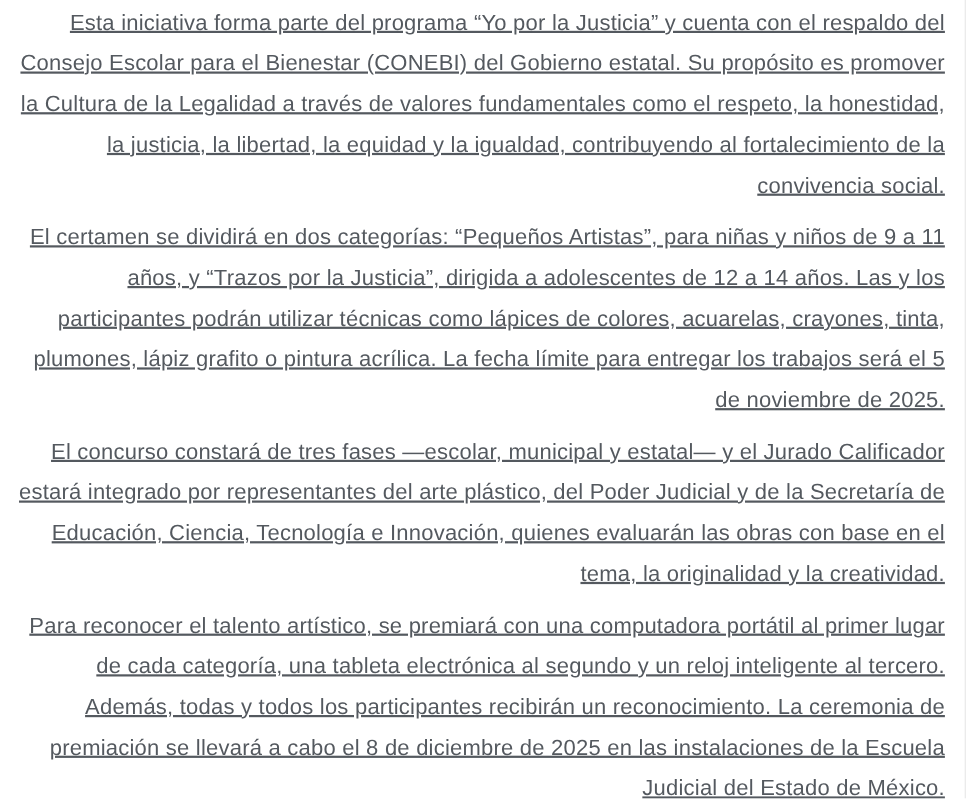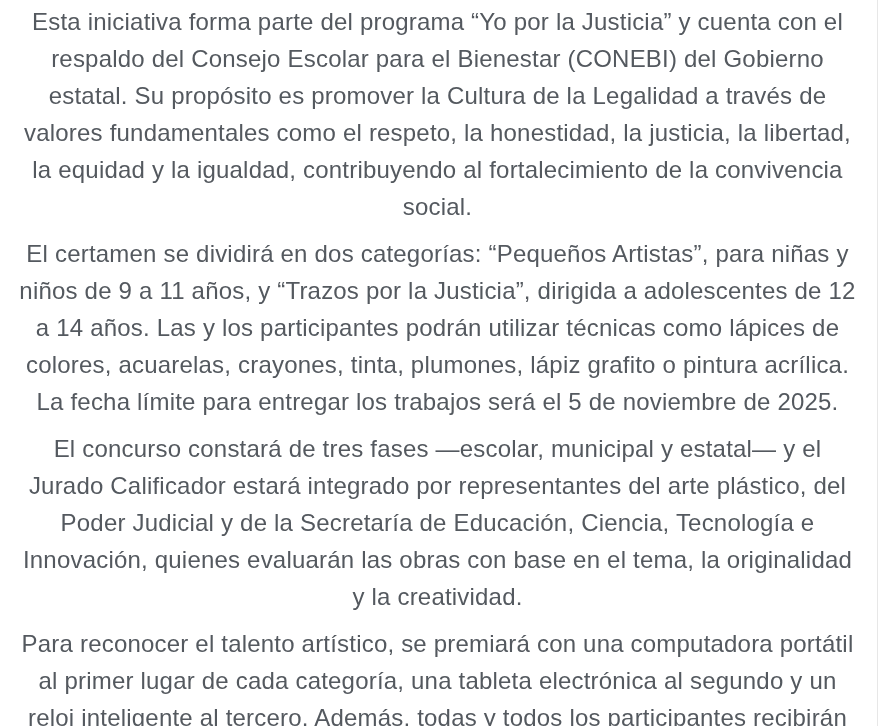--- a/index.html
+++ b/index.html
@@ -15,25 +15,26 @@
     overflow: hidden;
   }
   .article {
     box-sizing: border-box;
     width: 877px;
     height: 726px;
     padding: 3px 18px 0 16px;
   }
   .article p {
     margin: 0 0 10px 0;
-    font-size: 24px;
+    font-size: 20px;
     line-height: 37px;
     letter-spacing: 0.2px;
     color: #54595f;
-    text-align: center;
+    text-align: right;
+    text-decoration: underline;
   }
   .right-rule {
     position: absolute;
     top: 0;
     left: 877px;
     width: 1px;
     height: 726px;
     background: #e7e7e7;
   }
 </style>

